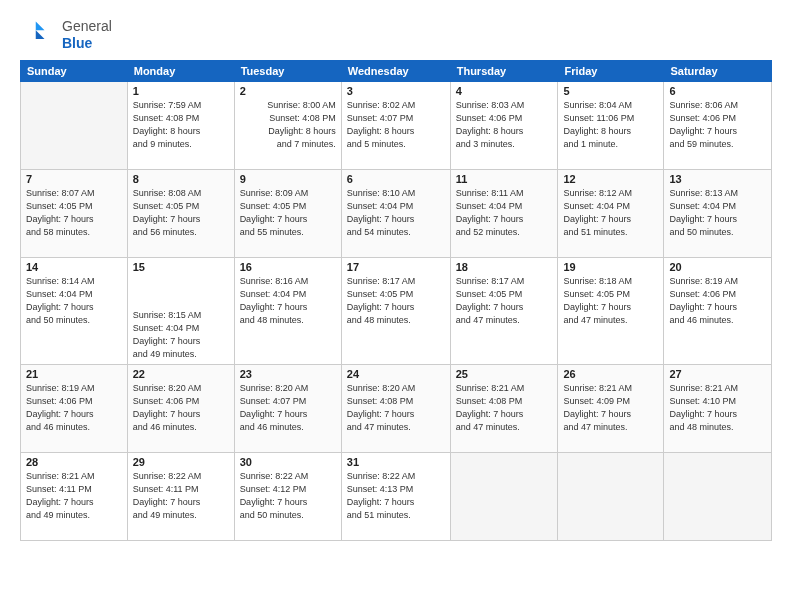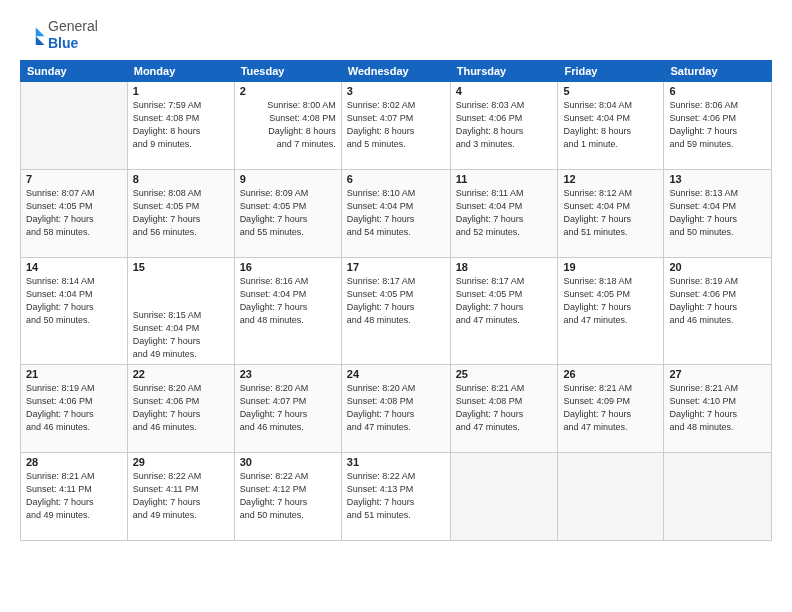--- a/index.html
+++ b/index.html
@@ -16,22 +16,22 @@
       padding: 18px 20px 12px 20px;
     }
     .header {
       display: flex;
       justify-content: space-between;
       align-items: flex-start;
       margin-bottom: 8px;
     }
     .logo {
       display: flex;
-      align-items: flex-end;
-      gap: 0;
+      align-items: flex-start;
+      gap: 14px;
     }
     .logo-text {
       font-size: 14px;
       line-height: 1.2;
     }
     .logo-general { color: #555; font-weight: normal; }
     .logo-blue { color: #1565c0; font-weight: bold; }
     .logo-icon {
       width: 28px;
       height: 28px;
@@ -147,21 +147,21 @@
           <td>
             <div class="day-number">4</div>
             <div class="day-info" style="white-space: pre-line;">Sunrise: 8:03 AM
 Sunset: 4:06 PM
 Daylight: 8 hours
 and 3 minutes.</div>
           </td>
           <td>
             <div class="day-number">5</div>
             <div class="day-info" style="white-space: pre-line;">Sunrise: 8:04 AM
-Sunset: 4:04 PM
+Sunset: 11:06 PM
 Daylight: 8 hours
 and 1 minute.</div>
           </td>
           <td>
             <div class="day-number">6</div>
             <div class="day-info" style="white-space: pre-line;">Sunrise: 8:06 AM
 Sunset: 4:06 PM
 Daylight: 7 hours
 and 59 minutes.</div>
           </td>

